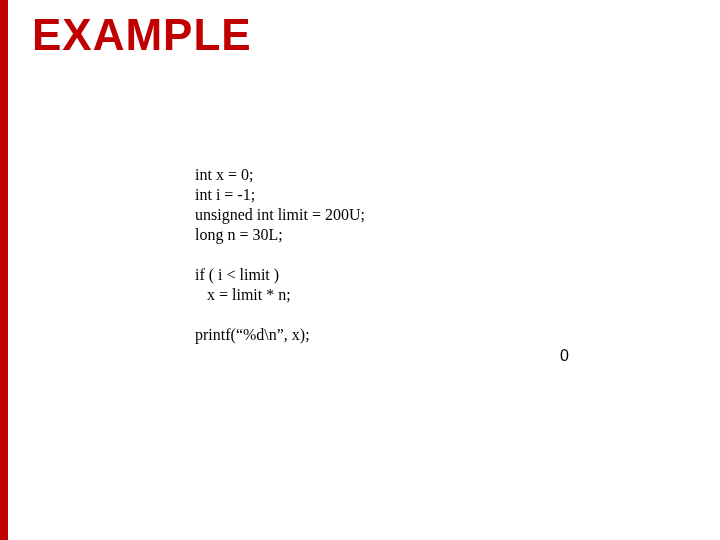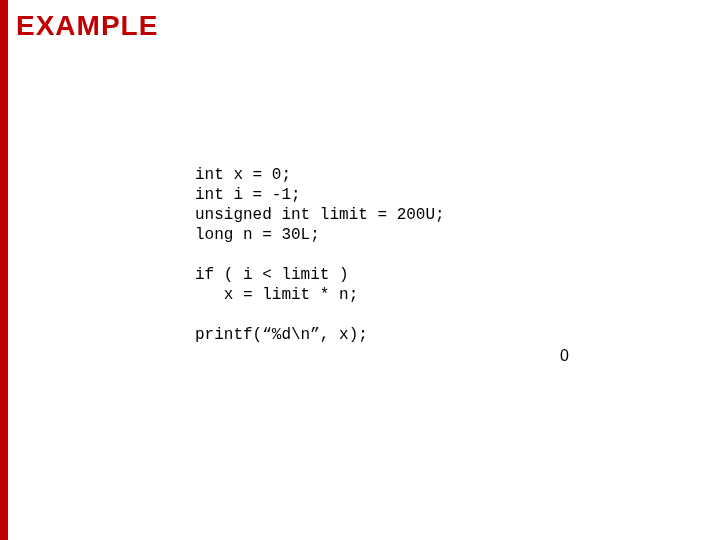--- a/index.html
+++ b/index.html
@@ -15,33 +15,33 @@
   .accent-bar {
     position: absolute;
     left: 0;
     top: 0;
     width: 8px;
     height: 100%;
     background: #c00000;
   }
   .title {
     position: absolute;
-    left: 16px;
+    left: 32px;
     top: 10px;
     font-family: Impact, "Arial Black", sans-serif;
-    font-size: 28px;
+    font-size: 44px;
     letter-spacing: 1px;
     color: #c00000;
     font-weight: 700;
   }
   .code-block {
     position: absolute;
     left: 195px;
     top: 165px;
-    font-family: Liberation Mono, monospace;
+    font-family: Liberation Serif, serif;
     font-size: 16px;
     line-height: 1.25;
     color: #000;
     white-space: pre;
   }
   .output {
     position: absolute;
     left: 560px;
     top: 347px;
     font-family: Arial, Helvetica, sans-serif;

